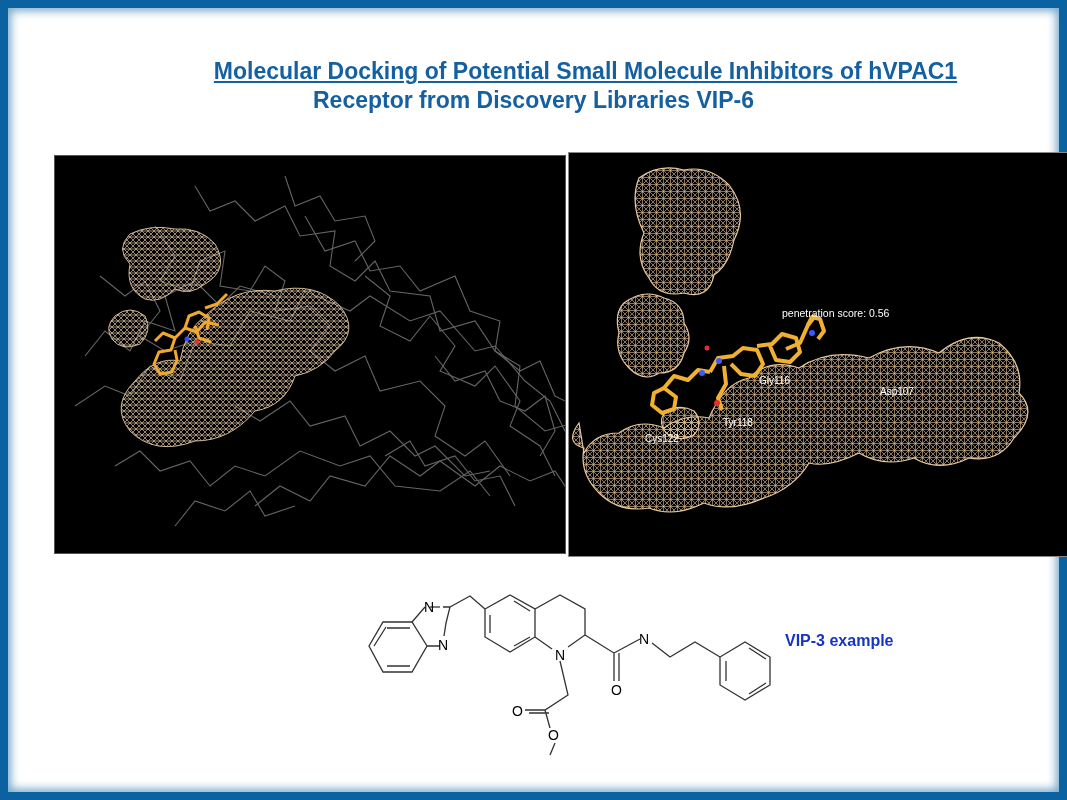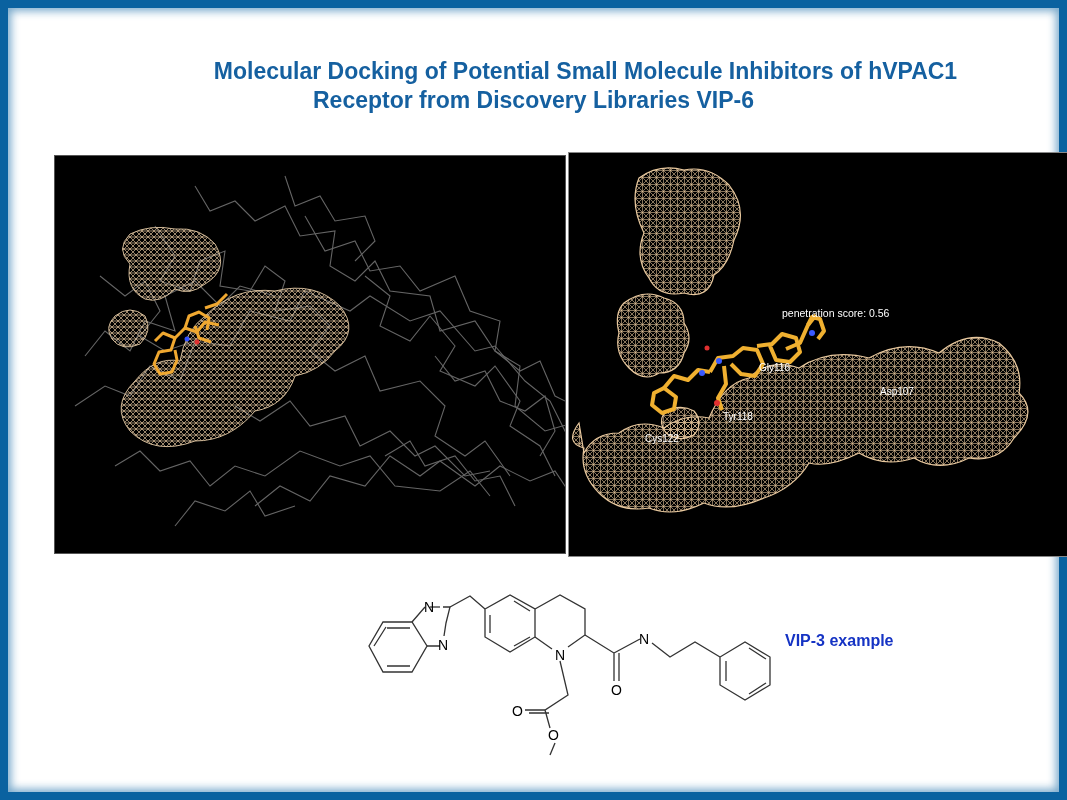--- a/index.html
+++ b/index.html
@@ -1,19 +1,19 @@
 <!DOCTYPE html>
 <html><head>
 <meta charset="utf-8">
 <style>
   html,body{margin:0;padding:0;}
   body{width:1067px;height:800px;overflow:hidden;background:#0a62a0;font-family:"Liberation Sans",sans-serif;position:relative;}
   .slide{position:absolute;left:8px;top:8px;width:1051px;height:784px;background:#fff;box-shadow:inset 0 0 8px 3px rgba(10,98,160,0.55);}
   .title{position:absolute;left:0;top:57px;width:1067px;text-align:center;color:#1560a0;font-weight:bold;font-size:23px;line-height:29px;}
-  .title .l1{display:block;padding-left:104px;}
+  .title .l1{display:block;padding-left:104px;text-decoration:underline;}
   .panel{position:absolute;background:#000;overflow:hidden;}
   #left-panel{left:54px;top:155px;width:512px;height:399px;border:1px solid #555;box-sizing:border-box;}
   #right-panel{left:568px;top:152px;width:530px;height:405px;border:1px solid #888;box-sizing:border-box;}
   .lbl{position:absolute;color:#fff;font-size:10px;font-family:"Liberation Sans",sans-serif;}
   .example{position:absolute;left:785px;top:632px;color:#1533c4;font-weight:bold;font-size:16px;}
   svg{display:block;}
 </style>
 </head>
 <body>
 
@@ -86,23 +86,23 @@
       <path d="M239 172 l4 -8 l8 2 l4 12 l-6 8"></path>
       <path d="M155 213 l2 18 l-8 14 l4 12"></path>
     </g>
     <circle cx="150" cy="208" r="3" fill="#3a5aff"></circle>
     <circle cx="133" cy="220" r="3" fill="#3a5aff"></circle>
     <circle cx="243" cy="180" r="3" fill="#3a5aff"></circle>
     <circle cx="148" cy="250" r="3" fill="#e03030"></circle>
     <circle cx="138" cy="195" r="2.5" fill="#e03030"></circle>
   </svg>
   <span class="lbl" style="left:213px;top:154px;font-size:10.5px;">penetration score: 0.56</span>
-  <span class="lbl" style="left:190px;top:209px;">Gly116</span>
+  <span class="lbl" style="left:190px;top:222px;">Gly116</span>
   <span class="lbl" style="left:311px;top:233px;">Asp107</span>
-  <span class="lbl" style="left:154px;top:258px;">Tyr118</span>
+  <span class="lbl" style="left:154px;top:264px;">Tyr118</span>
   <span class="lbl" style="left:76px;top:280px;">Cys122</span>
 </div>
 
 <div style="position:absolute;left:340px;top:585px;width:440px;height:180px;">
   <svg width="440" height="180" viewBox="0 0 440 180" stroke="#333" stroke-width="1.3" fill="none">
 
     <path d="M43 37 L72 37 L87 61 L72 87 L43 87 L29 61 Z"></path>
     <path d="M47 43 L70 43 M47 81 L70 81 M34 61 L46 42"></path>
 
     <path d="M72 37 L85 22 M87 61 L100 61 M103 22 L110 22 L106 38 L104 51"></path>

